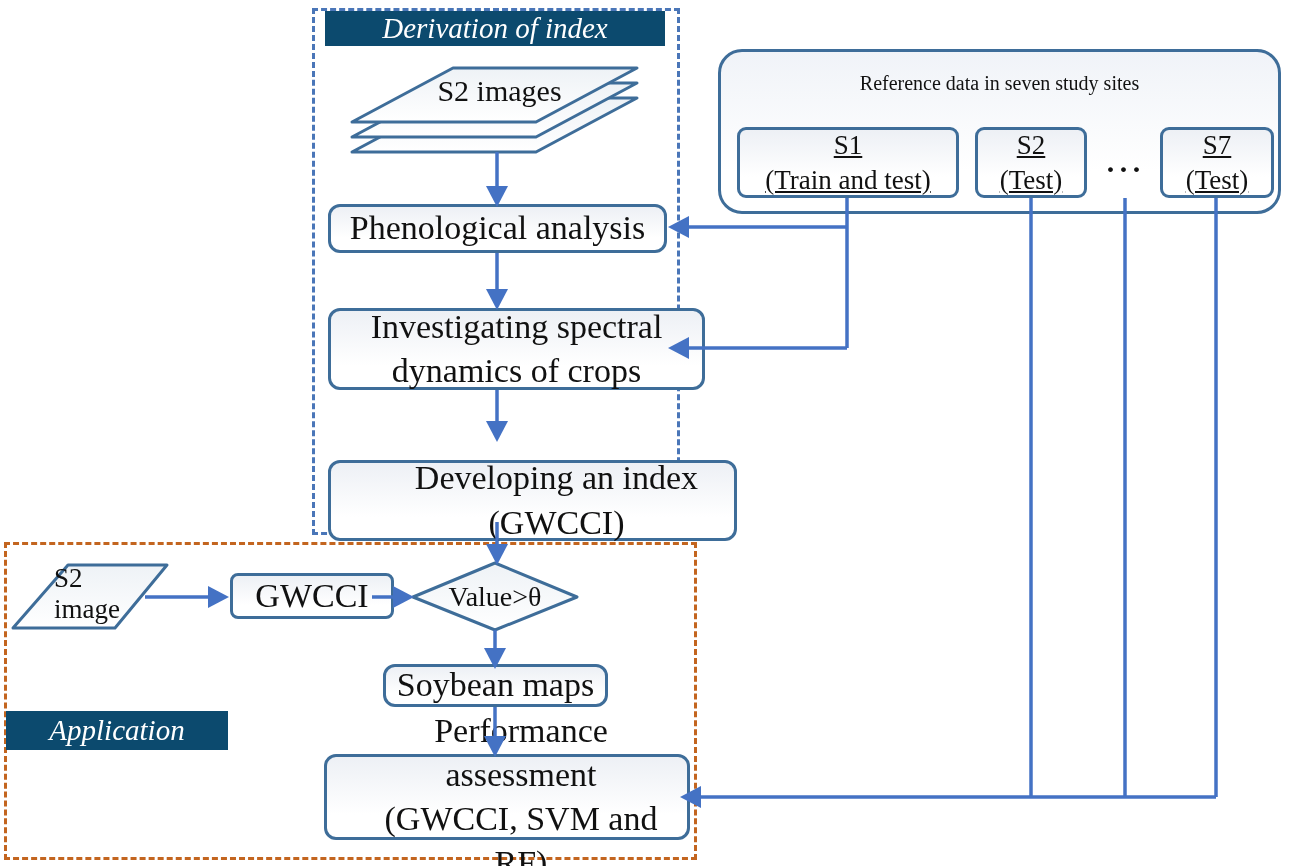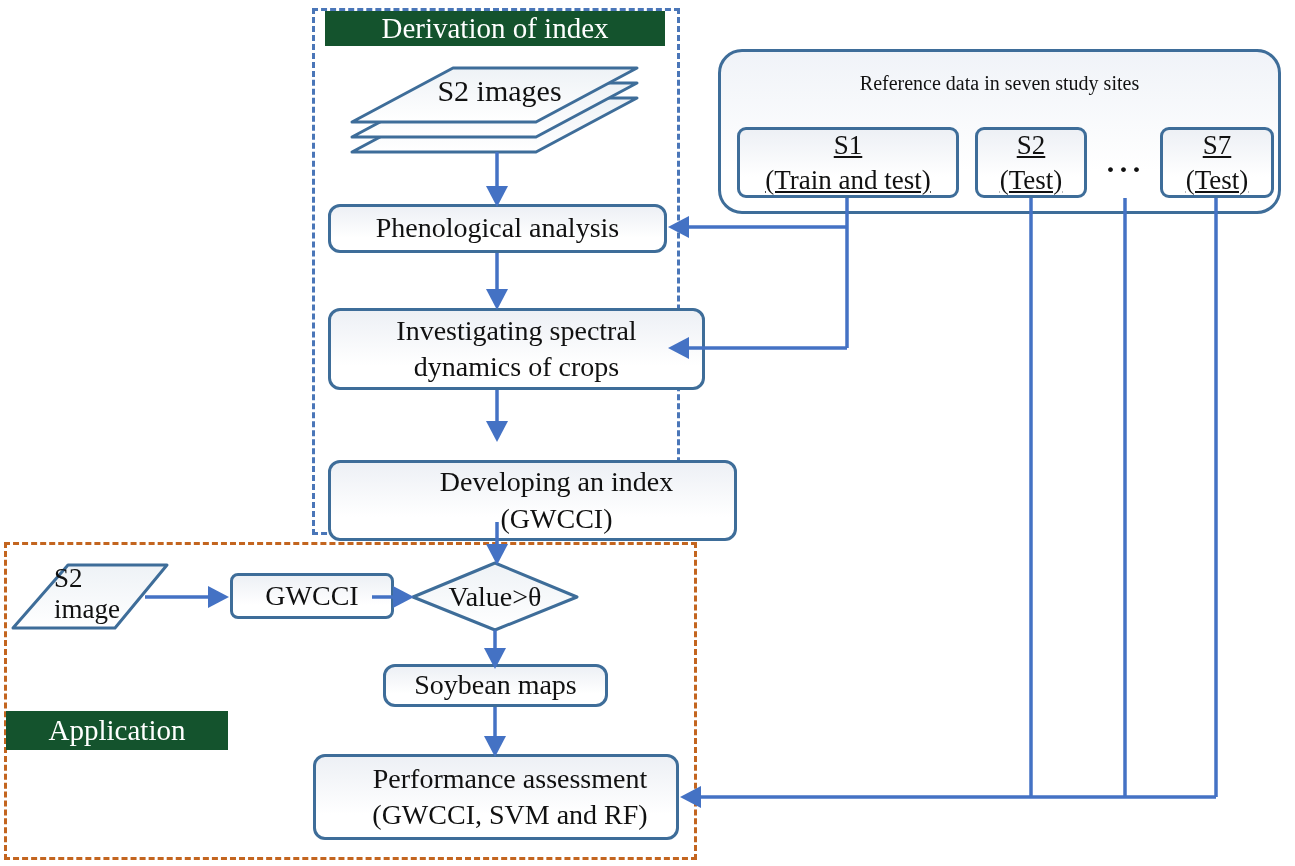--- a/index.html
+++ b/index.html
@@ -16,52 +16,52 @@
   .dashed-blue{
     left:312px;top:8px;width:368px;height:527px;
     border:3px dashed #4a76b8;z-index:0;
   }
   .dashed-orange{
     left:4px;top:542px;width:693px;height:318px;
     border:3px dashed #c3651f;z-index:0;
   }
   
   .ribbon{
-    background:#14532d;color:#ffffff;
+    background:#0c4a6e;color:#ffffff;
     display:flex;align-items:center;justify-content:center;
-    font-size:29px;z-index:2;
+    font-size:29px;z-index:2;font-style:italic;
   }
   .ribbon.derivation{left:325px;top:11px;width:340px;height:35px;}
   .ribbon.application{left:6px;top:711px;width:222px;height:39px;}
   
   .reference-panel{
     left:718px;top:49px;width:563px;height:165px;
     border:3px solid #3e6d99;border-radius:24px;
     background:linear-gradient(180deg,#f0f3f8 0%,#ffffff 75%);
     z-index:1;
   }
   .reference-title{
     left:718px;top:66px;width:563px;height:34px;
     display:flex;align-items:center;justify-content:center;
     font-size:20px;z-index:2;
   }
   
   .fbox{
     border:3px solid #3e6d99;border-radius:12px;
     background:linear-gradient(180deg,#edf0f5 0%,#ffffff 72%);
     display:flex;flex-direction:column;align-items:center;justify-content:center;
-    text-align:center;font-size:28px;line-height:1.3;z-index:2;
+    text-align:center;font-size:34px;line-height:1.3;z-index:2;
   }
   .fbox.small{border-radius:9px;font-size:27px;line-height:1.28;text-decoration:underline;}
   .phenological{left:328px;top:204px;width:339px;height:49px;}
   .investigating{left:328px;top:308px;width:377px;height:82px;}
   .developing{left:328px;top:460px;width:409px;height:81px;padding-left:48px;}
   .gwcci{left:230px;top:573px;width:164px;height:46px;border-radius:8px;}
   .soybean{left:383px;top:664px;width:225px;height:43px;}
-  .performance{left:313px;top:754px;width:366px;height:86px;padding-left:28px;}
+  .performance{left:324px;top:754px;width:366px;height:86px;padding-left:28px;}
   .s1-box{left:737px;top:127px;width:222px;height:71px;}
   .s2-box{left:975px;top:127px;width:112px;height:71px;}
   .s7-box{left:1160px;top:127px;width:114px;height:71px;}
   .dots{
     left:1095px;top:146px;width:60px;height:45px;
     display:flex;align-items:center;justify-content:center;
     font-size:30px;font-weight:700;letter-spacing:3px;z-index:2;
   }
   
   .shape-label{

